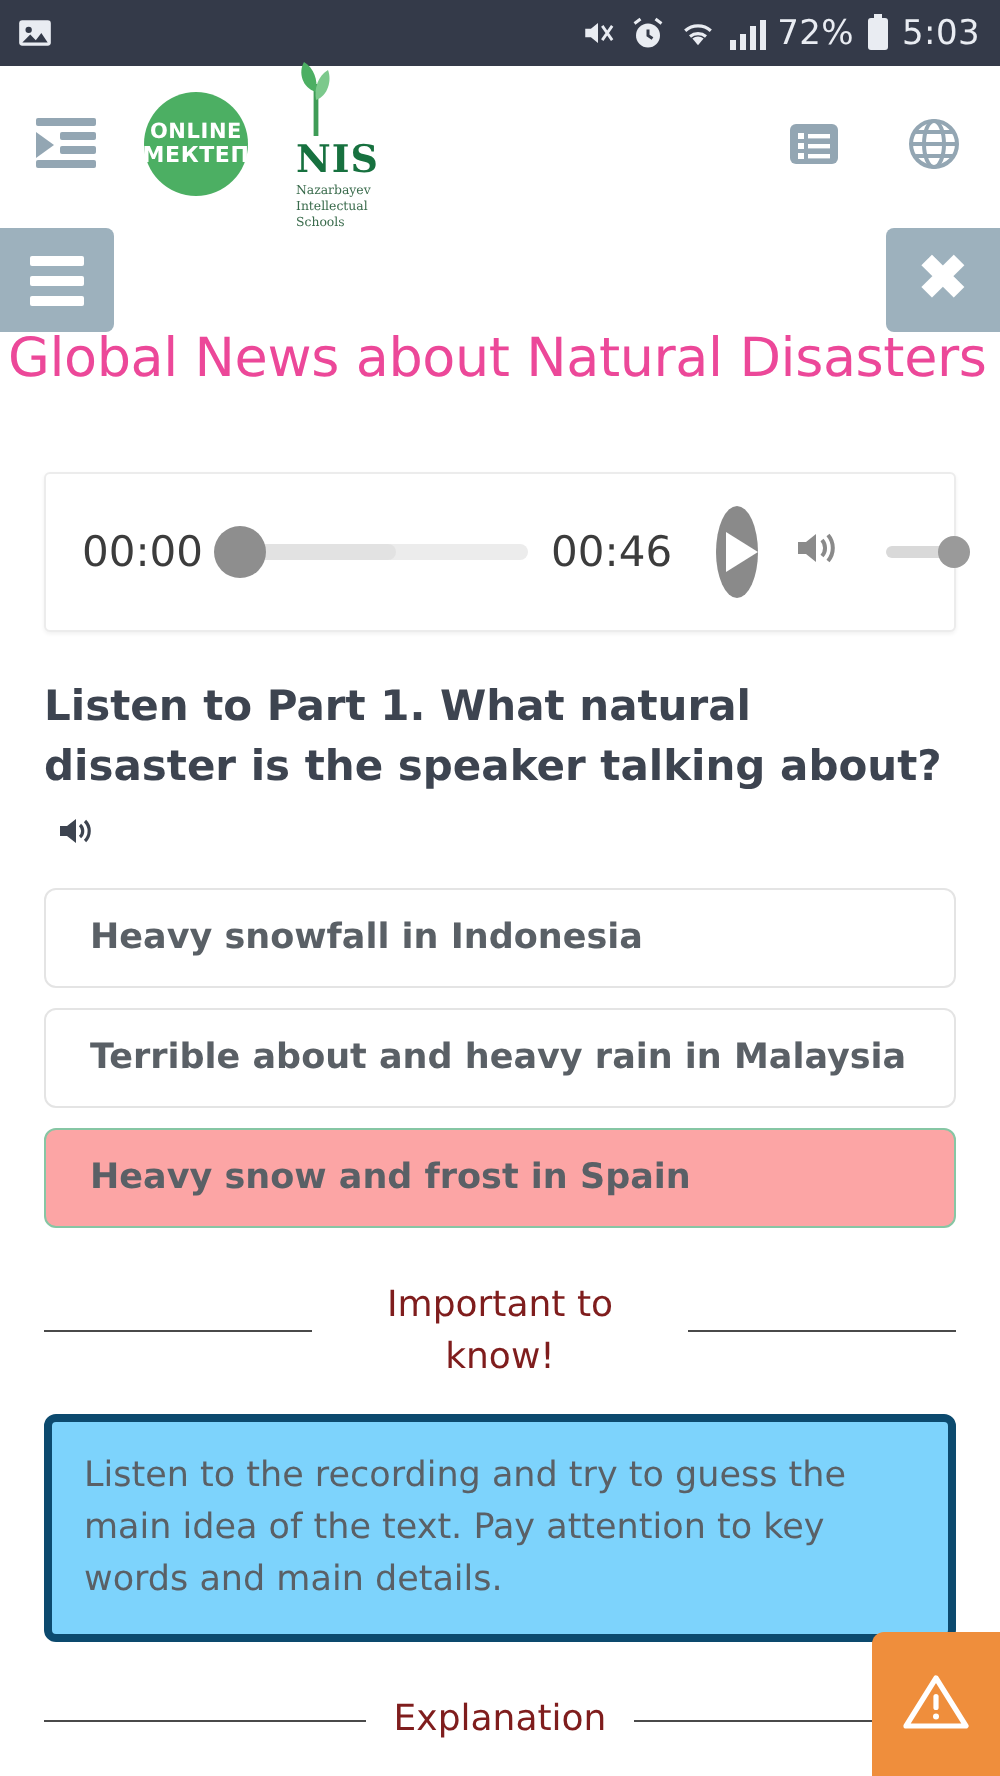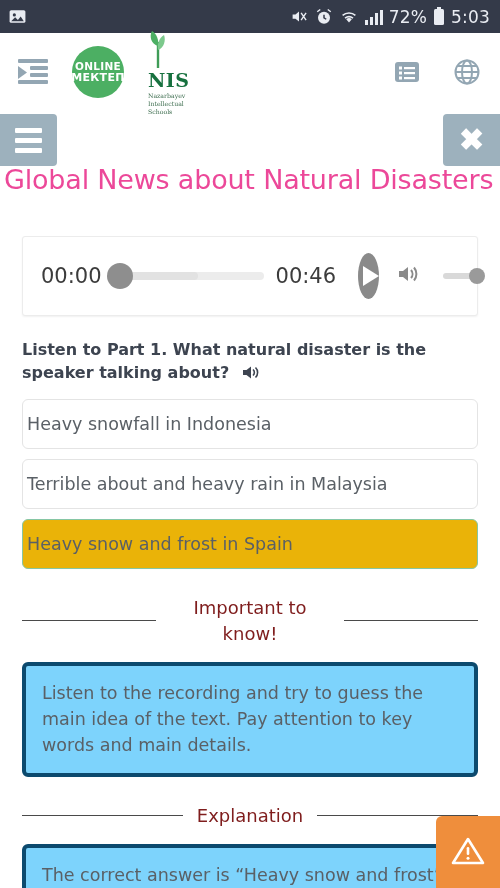--- a/index.html
+++ b/index.html
@@ -87,31 +87,31 @@
     width: 46px; height:46px; border-radius:50%; background:#8a8a8a;
     display:flex; align-items:center; justify-content:center; margin-left: 12px; cursor:pointer; border:none;
   }
   .play-btn .tri { width:0; height:0; border-left: 16px solid #fff; border-top: 10px solid transparent; border-bottom: 10px solid transparent; margin-left:5px; }
   .vol-icon { margin-left: 8px; }
   .vol { position:relative; flex: 0 0 36px; height:6px; background:#d9d9d9; border-radius:3px; margin-left: 10px; }
   .vol .thumb { position:absolute; right:-6px; top:50%; transform:translateY(-50%); width:16px; height:16px; border-radius:50%; background:#9a9a9a; }
 
   
   .question {
-    margin-top: 22px; font-size: 16px; font-weight: 700; color:#3d4450; line-height: 1.45;
+    margin-top: 22px; font-size: 21px; font-weight: 700; color:#3d4450; line-height: 1.45;
   }
   .question .spk { display:inline-block; vertical-align:-3px; margin-left:7px; }
 
   
   .options { margin-top: 12px; display:flex; flex-direction:column; gap: 10px; }
   .option {
     border:1px solid #e4e4e4; border-radius:6px; background:#fff;
-    padding: 14px 4px; font-size: 17.5px; color:#5a6066; cursor:pointer;
-  }
-  .option.selected { background:#eab308; border-color:#86c6a4; }
+    padding: 14px 22px; font-size: 17.5px; color:#5a6066; cursor:pointer;font-weight:bold;
+  }
+  .option.selected { background:#fca5a5; border-color:#86c6a4; }
 
   
   .divider { display:flex; align-items:center; margin-top: 26px; gap: 14px; }
   .divider .line { flex:1; height:1px; background:#4a4a4a; }
   .divider .dlabel { font-size: 18px; color:#7f1d1d; text-align:center; line-height:1.4; max-width: 160px; }
 
   
   .info-box {
     margin-top: 16px; background:#7dd3fc; border:4px solid #0c4a6e; border-radius:6px;
     padding: 14px 16px; font-size: 17.5px; color:#5a6066; line-height: 1.5;

